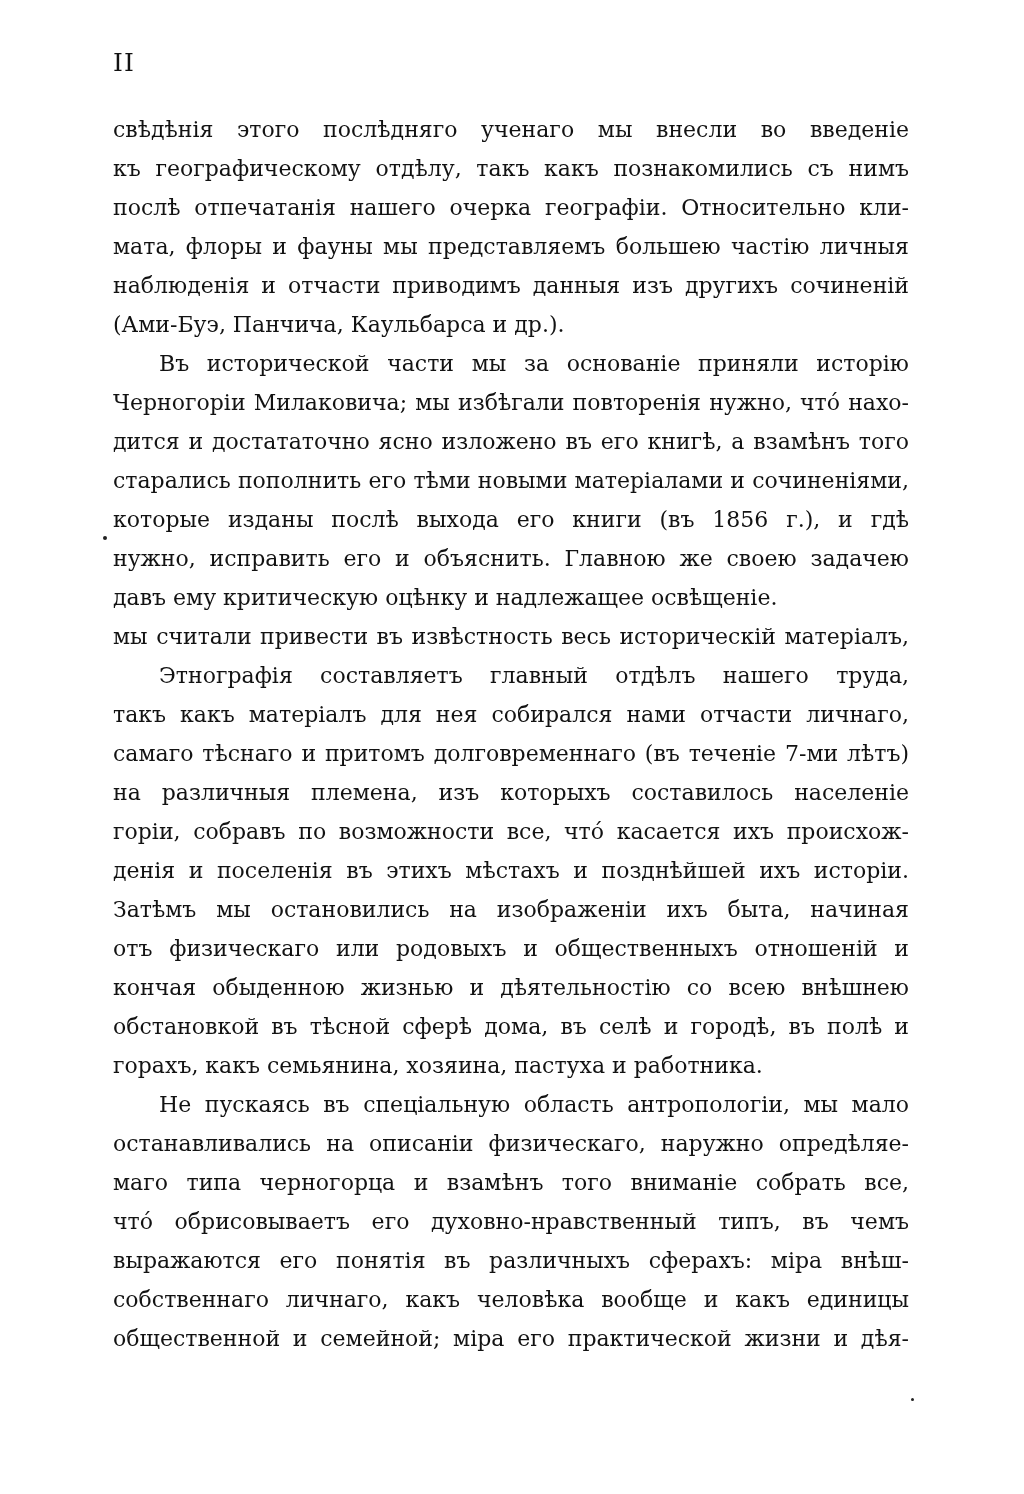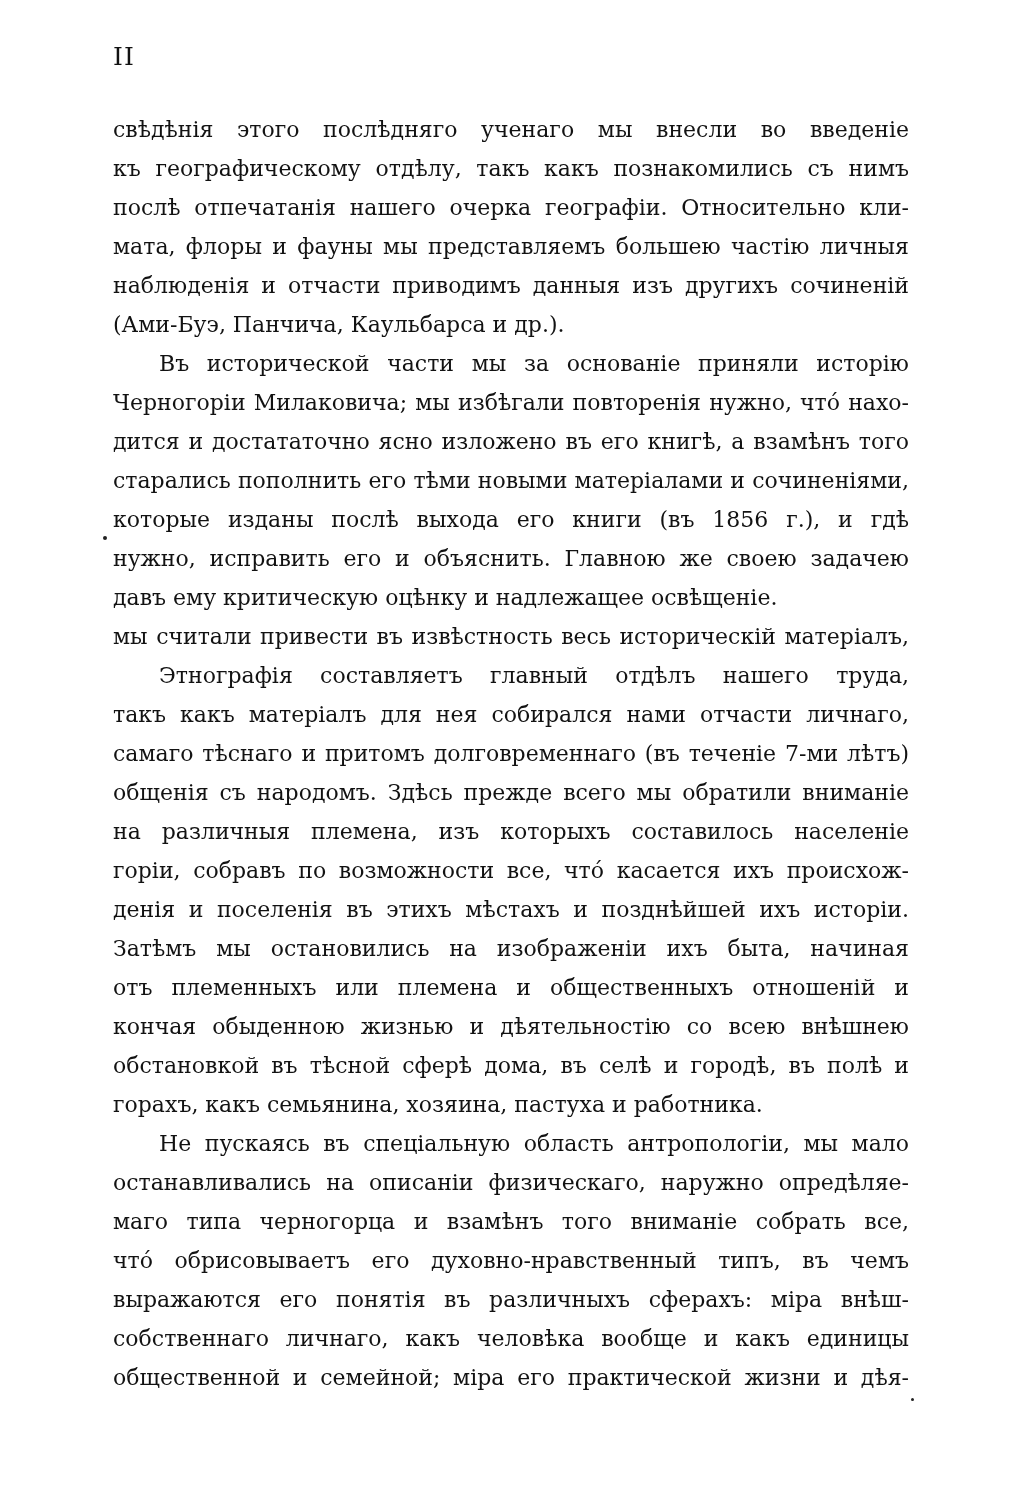--- a/index.html
+++ b/index.html
@@ -13,21 +13,21 @@
     height: 1494px;
     margin: 0 auto;
     background: #ffffff;
     color: #121212;
     font-family: "DejaVu Serif", "Liberation Serif", serif;
     overflow: hidden;
   }
   .page-number {
     position: absolute;
     left: 113px;
-    top: 42px;
+    top: 48px;
     font-size: 25px;
     letter-spacing: 1px;
     line-height: 30px;
   }
   .page-body {
     position: absolute;
     left: 113px;
     top: 110px;
     width: 796px;
   }
@@ -81,26 +81,25 @@
         <div class="line">старались пополнить его тѣми новыми матеріалами и сочиненіями,</div>
         <div class="line">которые изданы послѣ выхода его книги (въ 1856 г.), и гдѣ</div>
         <div class="line">нужно, исправить его и объяснить. Главною же своею задачею</div>
         <div class="line last-line">давъ ему критическую оцѣнку и надлежащее освѣщеніе.</div>
         <div class="line">мы считали привести въ извѣстность весь историческій матеріалъ,</div>
       </div>
       <div class="para">
         <div class="line first-indent">Этнографія составляетъ главный отдѣлъ нашего труда,</div>
         <div class="line">такъ какъ матеріалъ для нея собирался нами отчасти личнаго,</div>
         <div class="line">самаго тѣснаго и притомъ долговременнаго (въ теченіе 7-ми лѣтъ)</div>
-        <div class="line">общенія съ народомъ. Здѣсь прежде всего мы обратили вниманіе</div>
         <div class="line">на различныя племена, изъ которыхъ составилось населеніе Черно-</div>
         <div class="line">горіи, собравъ по возможности все, что́ касается ихъ происхож-</div>
         <div class="line">денія и поселенія въ этихъ мѣстахъ и позднѣйшей ихъ исторіи.</div>
         <div class="line">Затѣмъ мы остановились на изображеніи ихъ быта, начиная</div>
-        <div class="line">отъ племенныхъ или племена и общественныхъ отношеній и</div>
+        <div class="line">отъ физическаго или родовыхъ и общественныхъ отношеній и</div>
         <div class="line">кончая обыденною жизнью и дѣятельностію со всею внѣшнею</div>
         <div class="line">обстановкой въ тѣсной сферѣ дома, въ селѣ и городѣ, въ полѣ и</div>
         <div class="line last-line">горахъ, какъ семьянина, хозяина, пастуха и работника.</div>
       </div>
       <div class="para">
         <div class="line first-indent">Не пускаясь въ спеціальную область антропологіи, мы мало</div>
         <div class="line">останавливались на описаніи физическаго, наружно опредѣляе-</div>
         <div class="line">маго типа черногорца и взамѣнъ того вниманіе собрать все,</div>
         <div class="line">что́ обрисовываетъ его духовно-нравственный типъ, въ чемъ</div>
         <div class="line">выражаются его понятія въ различныхъ сферахъ: міра внѣш-</div>

